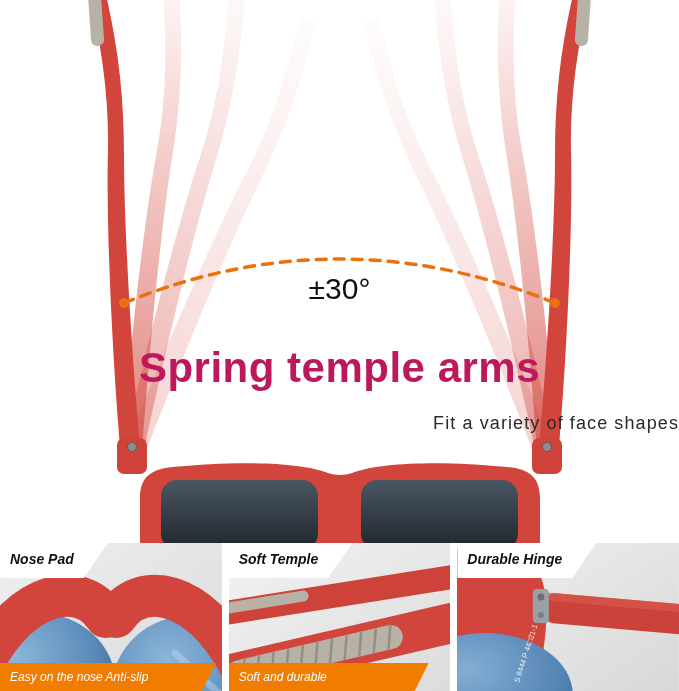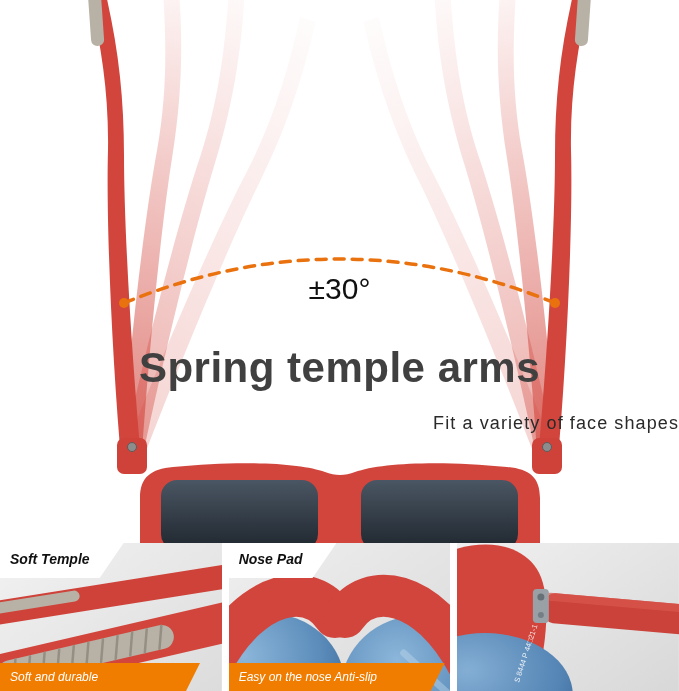--- a/index.html
+++ b/index.html
@@ -11,21 +11,21 @@
   }
   .hero { position: relative; width: 679px; height: 543px; }
   .hero svg { position: absolute; left: 0; top: 0; }
   .angle-label {
     position: absolute; top: 272px; left: 0; width: 100%;
     text-align: center; font-size: 30px; color: #101010;
   }
   .headline {
     position: absolute; top: 344px; left: 0; width: 100%;
     text-align: center; font-size: 42px; font-weight: 800;
-    color: #404040; letter-spacing: 0.5px;
+    color: #be185d; letter-spacing: 0.5px;
   }
   .subheadline {
     position: absolute; top: 413px; left: 0; width: 100%;
     text-align: right; font-size: 18px; color: #2a2a2a;
     letter-spacing: 1.1px;
   }
   .panels {
     position: absolute; left: 0; top: 543px; width: 679px; height: 148px;
     display: flex; gap: 7px; background: #ffffff;
   }
@@ -105,62 +105,62 @@
     <div class="angle-label">±30°</div>
     <div class="headline">Spring temple arms</div>
     <div class="subheadline">Fit a variety of face shapes</div>
   </div>
 
   <div class="panels">
 
     <div class="panel">
       <svg class="photo" viewBox="0 0 222 148" preserveAspectRatio="none">
         <defs>
-          <linearGradient id="p1bg" x1="0" y1="0" x2="1" y2="1">
-            <stop offset="0" stop-color="#f2f2f2"></stop>
-              <stop offset="1" stop-color="#dcdcdc"></stop>
-          </linearGradient>
-        </defs>
-        <rect width="222" height="148" fill="url(#p1bg)"></rect>
-        <g transform="rotate(-9 110 52)">
-          <rect x="-30" y="40" width="300" height="24" rx="12" fill="#cf4239"></rect>
-          <rect x="-20" y="42" width="100" height="11" rx="5.5" fill="#b8b1a5"></rect>
-        </g>
-        <g transform="rotate(-13 110 104)">
-          <rect x="-40" y="86" width="310" height="40" rx="20" fill="#d2453c"></rect>
-          <rect x="-5" y="94" width="180" height="24" rx="12" fill="#b8b1a5"></rect>
-          <path d="M15,95 L8,117 M30,95 L23,117 M45,95 L38,117 M60,95 L53,117 M75,95 L68,117 M90,95 L83,117 M105,95 L98,117 M120,95 L113,117 M135,95 L128,117 M150,95 L143,117 M165,95 L158,117" stroke="#958e82" stroke-width="2.5" stroke-linecap="round"></path>
-        </g>
-      </svg>
-      <div class="panel-label">Soft Temple</div>
-      <div class="caption w1">Soft and durable</div>
-    </div>
-
-    <div class="panel">
-      <svg class="photo" viewBox="0 0 222 148" preserveAspectRatio="none">
-        <defs>
           <linearGradient id="p2bg" x1="0" y1="0" x2="1" y2="1">
             <stop offset="0" stop-color="#efefef"></stop>
               <stop offset="1" stop-color="#dadada"></stop>
           </linearGradient>
           <radialGradient id="p2lens" cx="0.35" cy="0.3" r="0.9">
             <stop offset="0" stop-color="#8cb6da"></stop>
             <stop offset="0.55" stop-color="#5b8cba"></stop>
             <stop offset="1" stop-color="#2f5a8c"></stop>
           </radialGradient>
         </defs>
         <rect width="222" height="148" fill="url(#p2bg)"></rect>
         <ellipse cx="38" cy="142" rx="78" ry="72" fill="url(#p2lens)"></ellipse>
         <ellipse cx="192" cy="146" rx="80" ry="74" fill="url(#p2lens)"></ellipse>
         <path d="M-5,115 L55,170 M175,110 L230,160" stroke="#bcd6ea" stroke-width="7" opacity="0.45" stroke-linecap="round"></path>
         <path d="M-18,122 C24,44 82,38 106,74" stroke="#d2453c" stroke-width="42" fill="none" stroke-linecap="round"></path>
         <path d="M116,74 C140,38 198,44 240,122" stroke="#d2453c" stroke-width="42" fill="none" stroke-linecap="round"></path>
       </svg>
       <div class="panel-label">Nose Pad</div>
       <div class="caption w2">Easy on the nose Anti-slip</div>
+    </div>
+
+    <div class="panel">
+      <svg class="photo" viewBox="0 0 222 148" preserveAspectRatio="none">
+        <defs>
+          <linearGradient id="p1bg" x1="0" y1="0" x2="1" y2="1">
+            <stop offset="0" stop-color="#f2f2f2"></stop>
+              <stop offset="1" stop-color="#dcdcdc"></stop>
+          </linearGradient>
+        </defs>
+        <rect width="222" height="148" fill="url(#p1bg)"></rect>
+        <g transform="rotate(-9 110 52)">
+          <rect x="-30" y="40" width="300" height="24" rx="12" fill="#cf4239"></rect>
+          <rect x="-20" y="42" width="100" height="11" rx="5.5" fill="#b8b1a5"></rect>
+        </g>
+        <g transform="rotate(-13 110 104)">
+          <rect x="-40" y="86" width="310" height="40" rx="20" fill="#d2453c"></rect>
+          <rect x="-5" y="94" width="180" height="24" rx="12" fill="#b8b1a5"></rect>
+          <path d="M15,95 L8,117 M30,95 L23,117 M45,95 L38,117 M60,95 L53,117 M75,95 L68,117 M90,95 L83,117 M105,95 L98,117 M120,95 L113,117 M135,95 L128,117 M150,95 L143,117 M165,95 L158,117" stroke="#958e82" stroke-width="2.5" stroke-linecap="round"></path>
+        </g>
+      </svg>
+      <div class="panel-label">Soft Temple</div>
+      <div class="caption w1">Soft and durable</div>
     </div>
 
     <div class="panel">
       <svg class="photo" viewBox="0 0 222 148" preserveAspectRatio="none">
         <defs>
           <linearGradient id="p3bg" x1="0" y1="0" x2="1" y2="1">
             <stop offset="0" stop-color="#f0f0f0"></stop>
               <stop offset="1" stop-color="#d8d8d8"></stop>
           </linearGradient>
           <radialGradient id="p3lens" cx="0.4" cy="0.3" r="0.9">
@@ -174,16 +174,17 @@
         <ellipse cx="28" cy="152" rx="88" ry="62" fill="url(#p3lens)"></ellipse>
         <g transform="rotate(5 95 68)">
           <rect x="88" y="50" width="160" height="30" rx="9" fill="#ca423a"></rect>
           <rect x="88" y="50" width="160" height="8" rx="4" fill="#da584e" opacity="0.7"></rect>
         </g>
         <rect x="76" y="46" width="16" height="34" rx="4" fill="#99a0a6"></rect>
         <circle cx="84" cy="54" r="3.5" fill="#677077"></circle>
         <circle cx="84" cy="72" r="3" fill="#767e85"></circle>
         <text x="62" y="140" transform="rotate(-72 62 140)" font-size="7.5" fill="#ffffff" opacity="0.85">S 8444 P 44□21-1</text>
       </svg>
+      <div class="panel-label">Durable Hinge</div>
     </div>
 
   </div>
 </div>
 
 </body></html>

